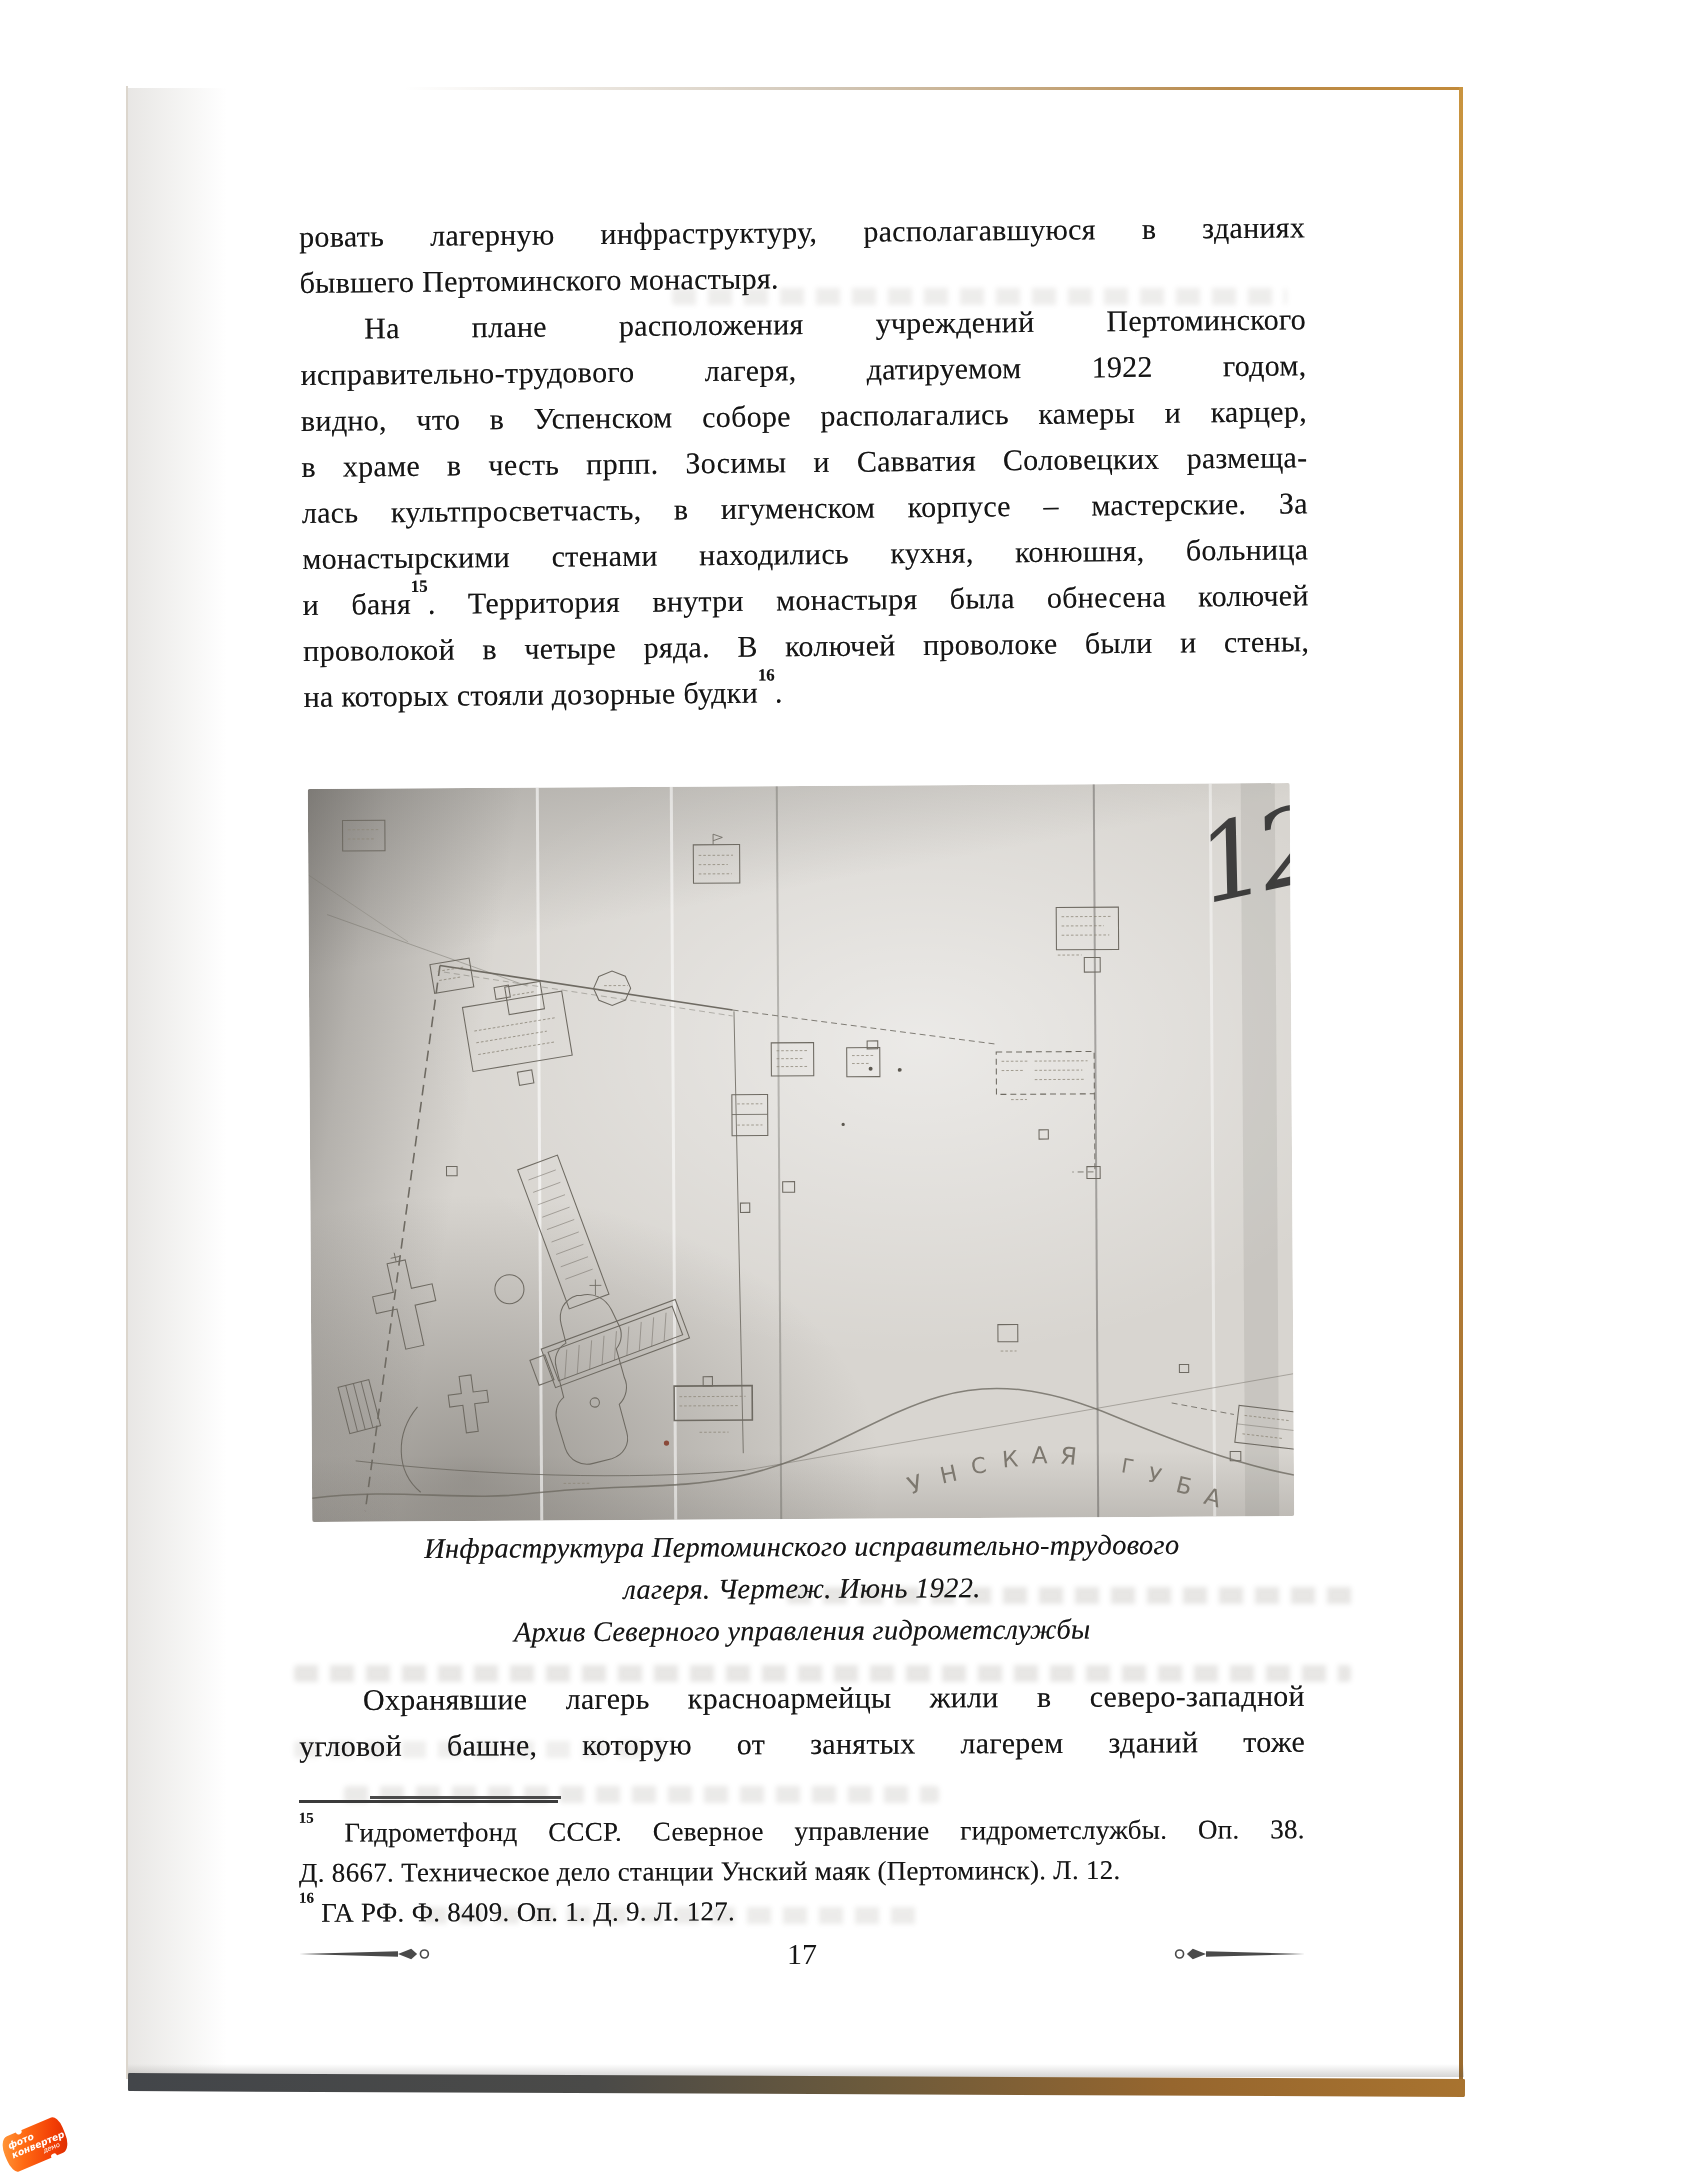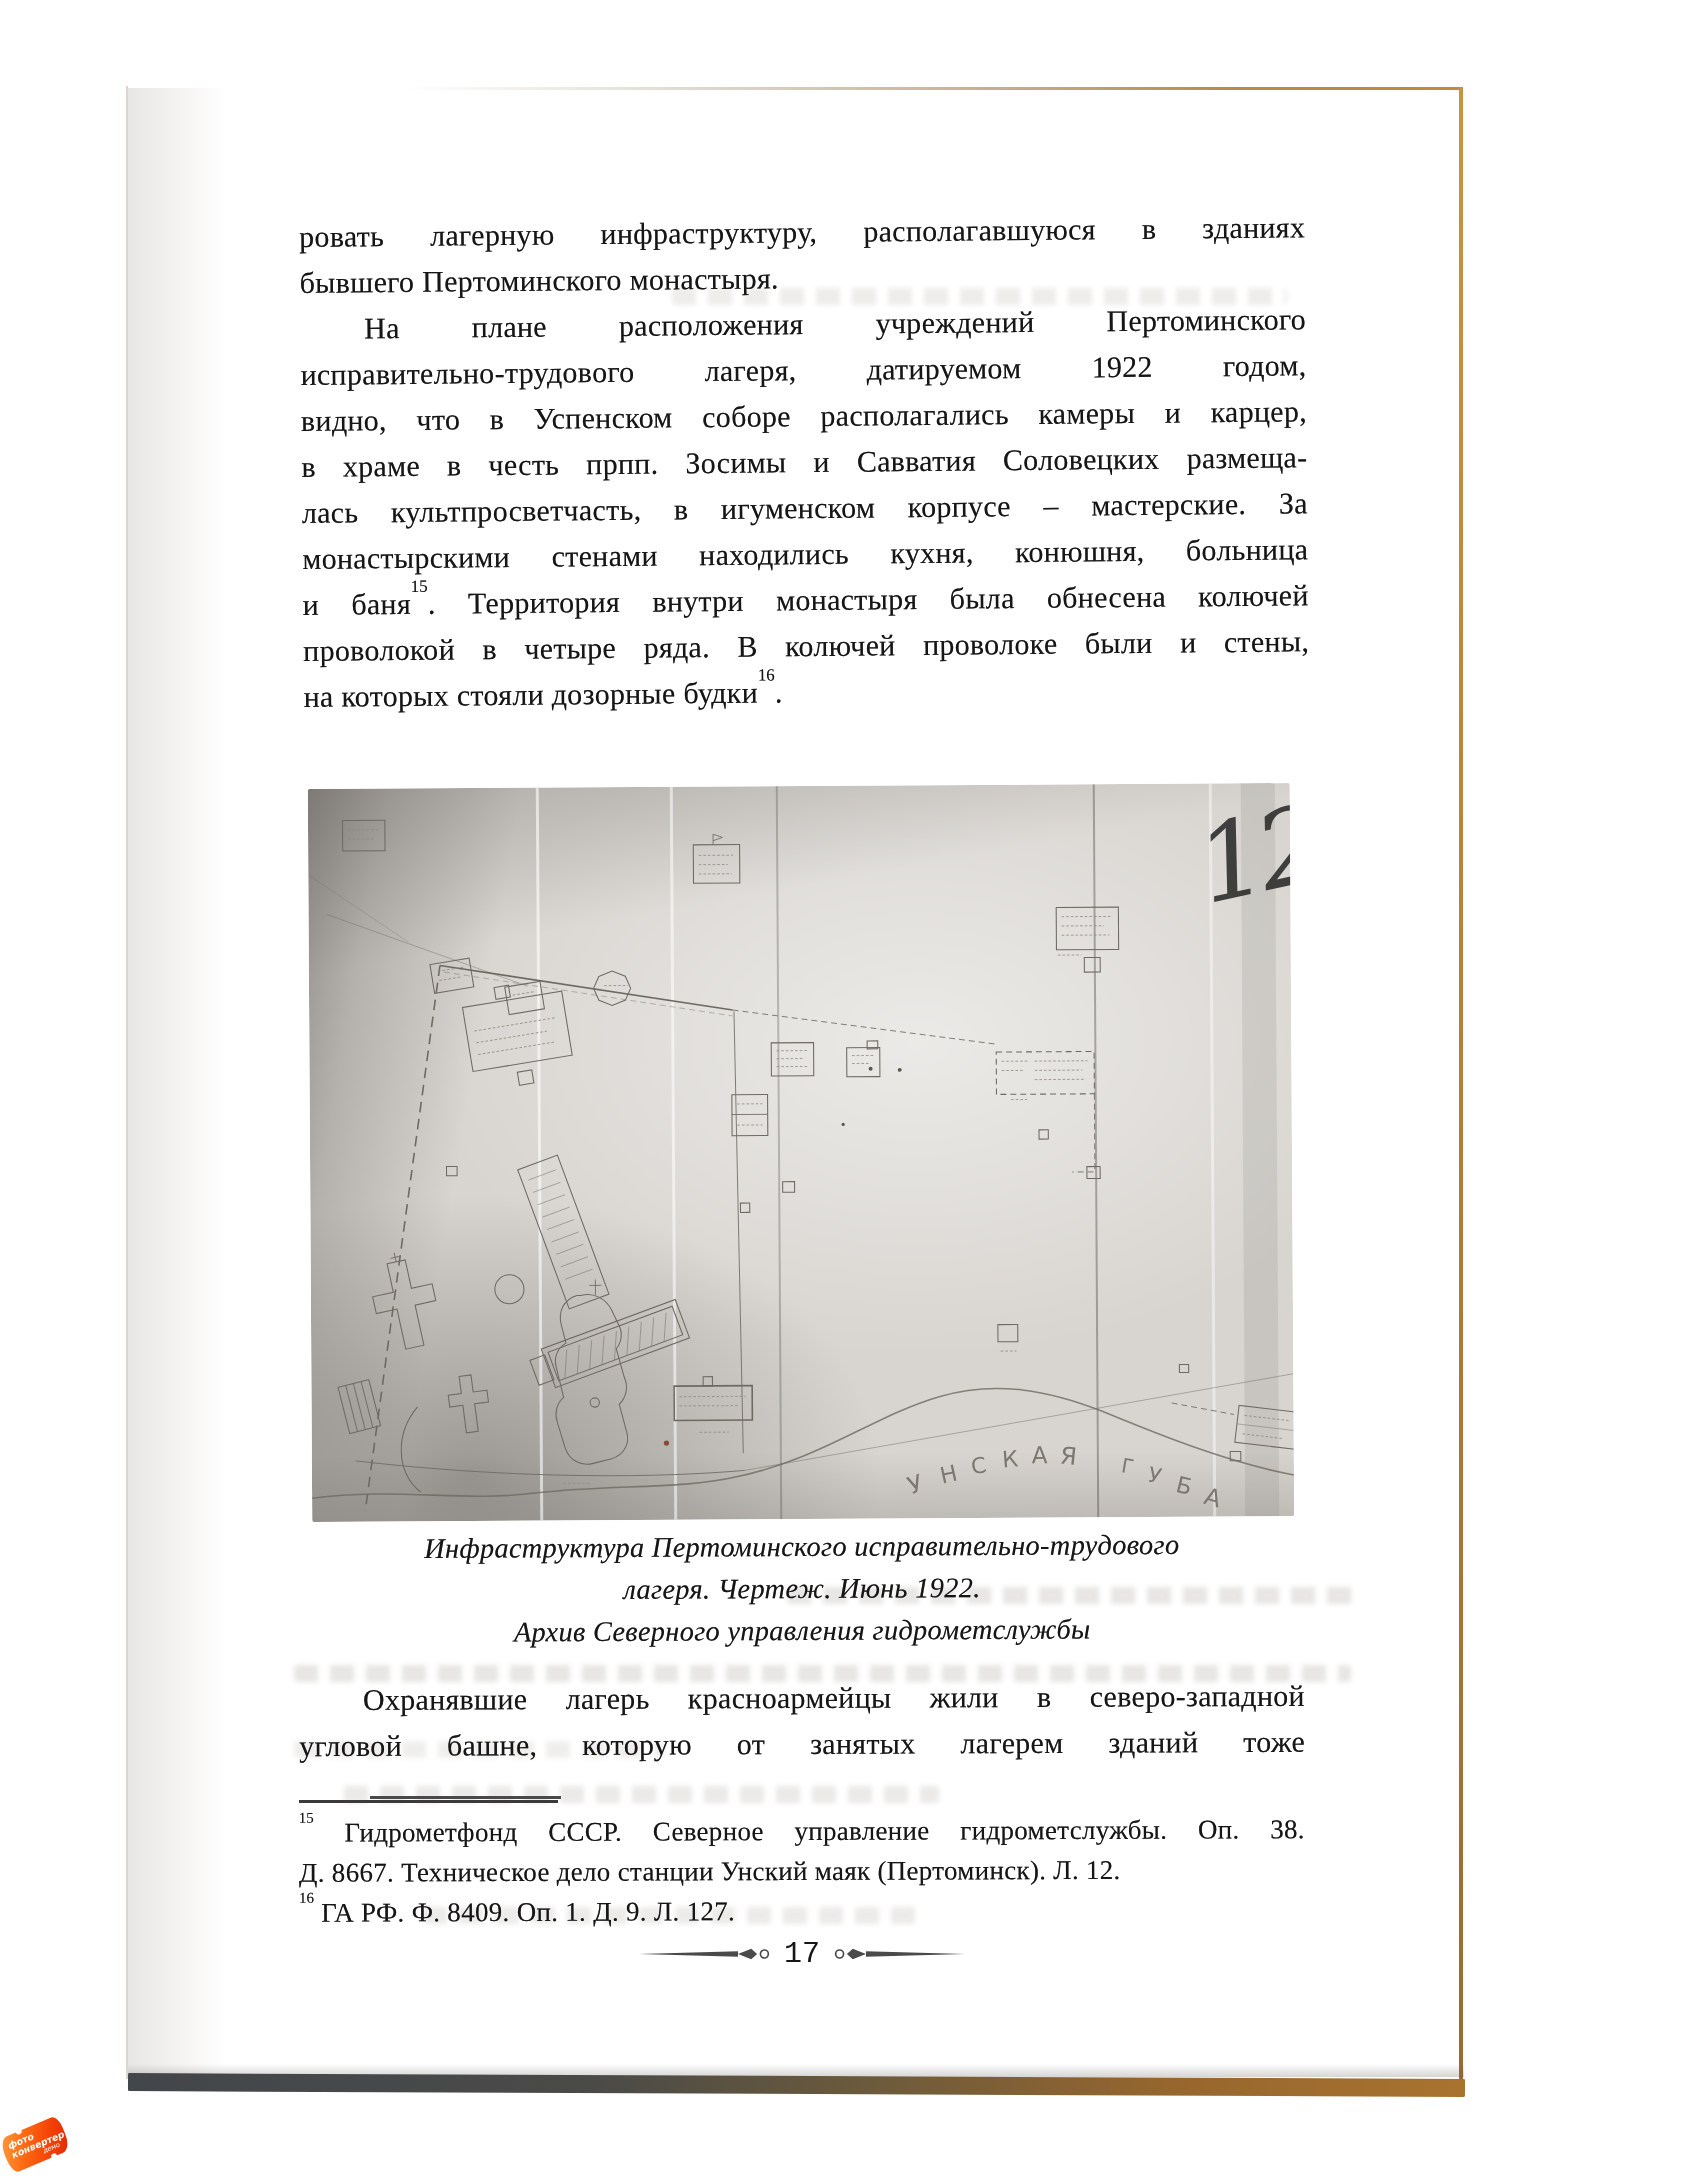--- a/index.html
+++ b/index.html
@@ -21,37 +21,37 @@
               background:linear-gradient(to right,#43464a 0%,#4a4a48 35%,#6b5a3c 55%,#96662e 78%,#a8732f 100%);}
 
   
   .textcol{position:absolute;left:299px;width:1006px;}
   .bodyblock{top:214px;transform:rotate(-.55deg);transform-origin:0 0;}
   .tline{height:46px;line-height:46px;font-size:30px;letter-spacing:0.3px;white-space:nowrap;
          text-shadow:0 0 0.5px rgba(25,25,25,.55);}
   .tline.jl{text-align:justify;text-align-last:justify;white-space:normal;}
   .tline.ll{text-align:left;}
   .tline.ind{padding-left:64px;}
-  sup{font-size:17px;line-height:0;position:relative;top:-11.2px;letter-spacing:0;}
+  sup{font-size:17px;line-height:0;position:relative;top:-11.2px;letter-spacing:0;font-weight:bold;}
 
   .captionblock{top:1526px;transform:rotate(-.3deg);text-align:center;}
   .captionblock .tline{height:42px;line-height:42px;font-size:28.4px;font-style:italic;
          text-align:center !important;text-align-last:center !important;}
 
   .para3block{top:1675px;transform:rotate(-.25deg);}
   .para3block .tline{height:46px;line-height:46px;}
 
   .fnrule1{position:absolute;left:299px;top:1800px;width:259px;height:2.6px;background:#3b3b3b;}
   .fnrule2{position:absolute;left:370px;top:1796px;width:191px;height:2.6px;background:#4a4a4a;}
   .fnblock{top:1811px;transform:rotate(-.2deg);}
   .fnblock .tline{height:40px;line-height:40px;font-size:27px;}
   .fnblock sup{font-size:15px;top:-9.3px;}
 
   .pagenum-row{position:absolute;left:299px;top:1933px;width:1006px;height:42px;
-               display:flex;align-items:center;justify-content:center;gap:13.2px;font-family:Liberation Mono, monospace;}
+               display:flex;align-items:center;justify-content:space-between;gap:13.2px;}
   .pagenum{font-size:30px;line-height:42px;}
 
   
   .smudge{position:absolute;height:17px;border-radius:4px;filter:blur(2.6px);
           background:repeating-linear-gradient(90deg, rgba(125,120,110,.6) 0 24px, rgba(125,120,110,0) 24px 36px);}
 
   
   .figure{position:absolute;left:310px;top:786px;width:982px;height:733px;border-radius:2px;
           transform:rotate(-.35deg);overflow:hidden;
           background-color:#d8d5d0;

